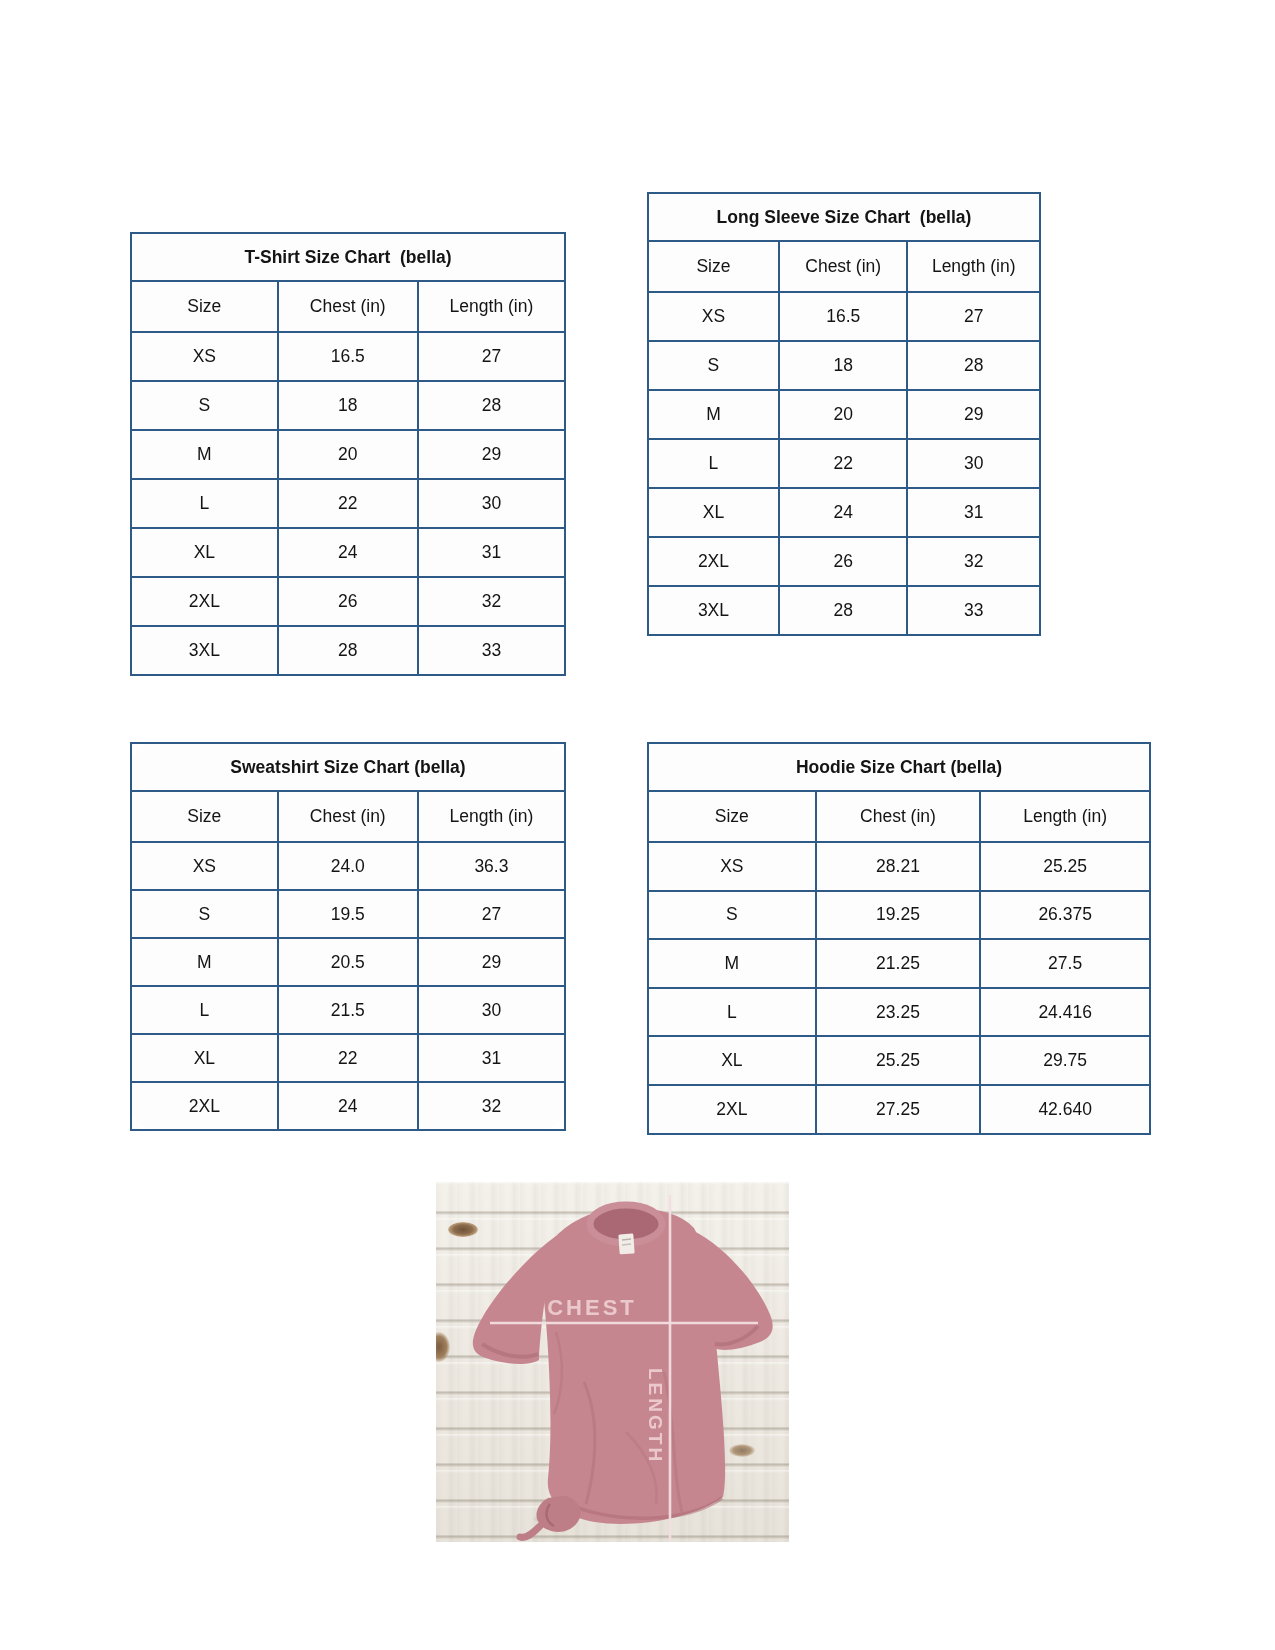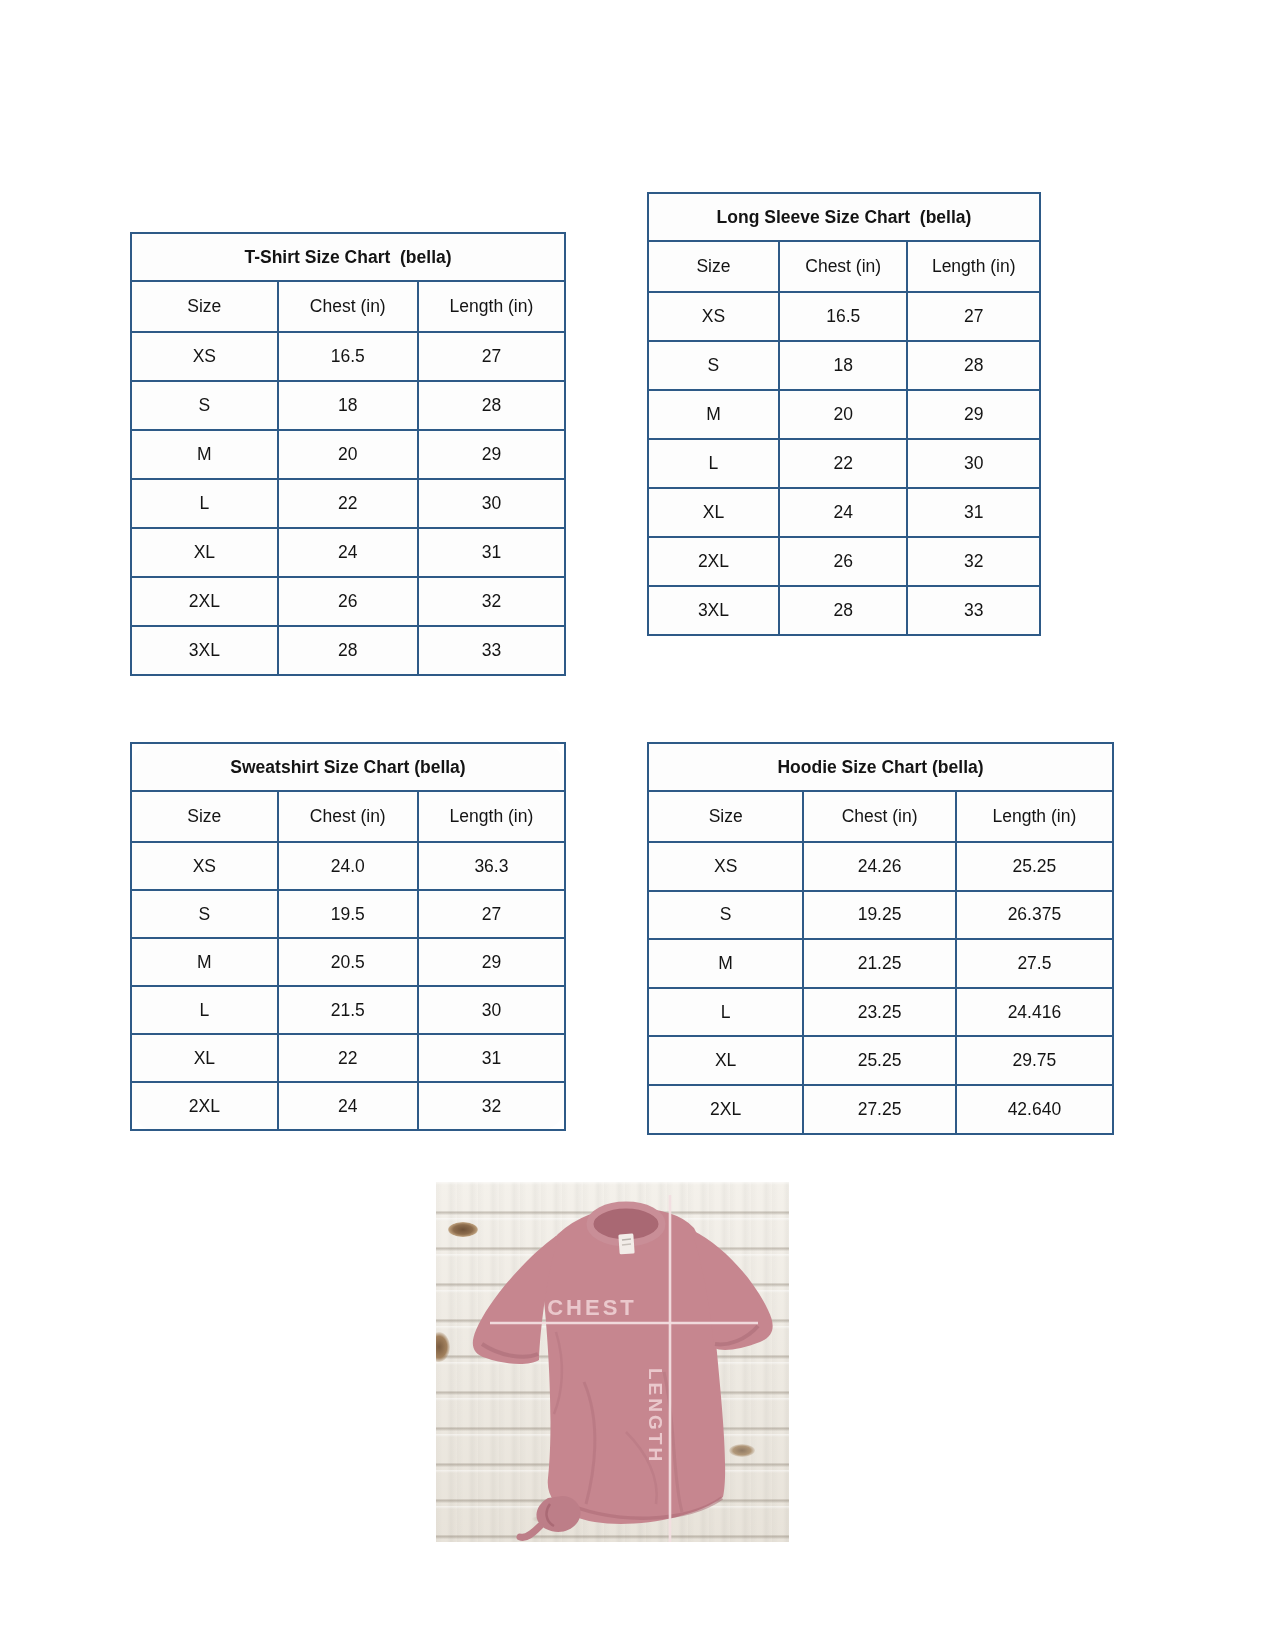--- a/index.html
+++ b/index.html
@@ -31,21 +31,21 @@
     height:46px;
     white-space:pre-wrap;
   }
   .header-row td{height:49px;}
   .t1 .data-row td,.t2 .data-row td{height:47px;}
   .t3 .data-row td{height:46px;}
   .t4 .data-row td{height:46.6px;}
   .pos-t1{left:130px;top:208px;width:436px;margin-top:24px;}
   .pos-t2{left:647px;top:192px;width:394px;}
   .pos-t3{left:130px;top:742px;width:436px;border-radius:28px;}
-  .pos-t4{left:647px;top:742px;width:467px;}
+  .pos-t4{left:647px;top:742px;width:504px;}
 
   
   .photo{
     position:absolute;
     left:436px;top:1182px;width:353px;height:360px;
     overflow:hidden;
     background-color:#efece5;
     background-image:
       repeating-linear-gradient(180deg,
         rgba(255,255,255,0.55) 0px, rgba(255,255,255,0.0) 3px,
@@ -238,21 +238,21 @@
         <tr class="title-row">
           <td colspan="3">Hoodie Size Chart (bella)</td>
         </tr>
         <tr class="header-row">
           <td>Size</td>
           <td>Chest (in)</td>
           <td>Length (in)</td>
         </tr>
         <tr class="data-row">
           <td>XS</td>
-          <td>24.26</td>
+          <td>28.21</td>
           <td>25.25</td>
         </tr>
         <tr class="data-row">
           <td>S</td>
           <td>19.25</td>
           <td>26.375</td>
         </tr>
         <tr class="data-row">
           <td>M</td>
           <td>21.25</td>

